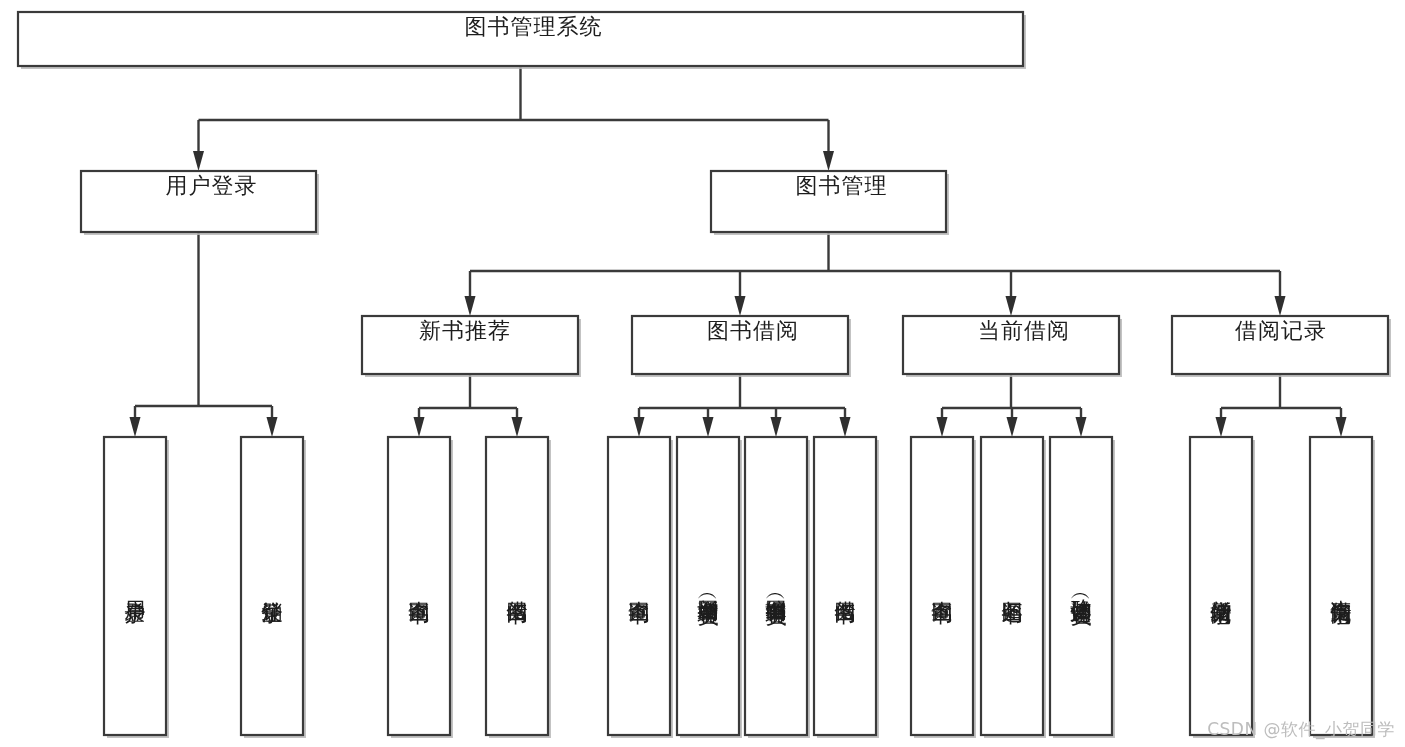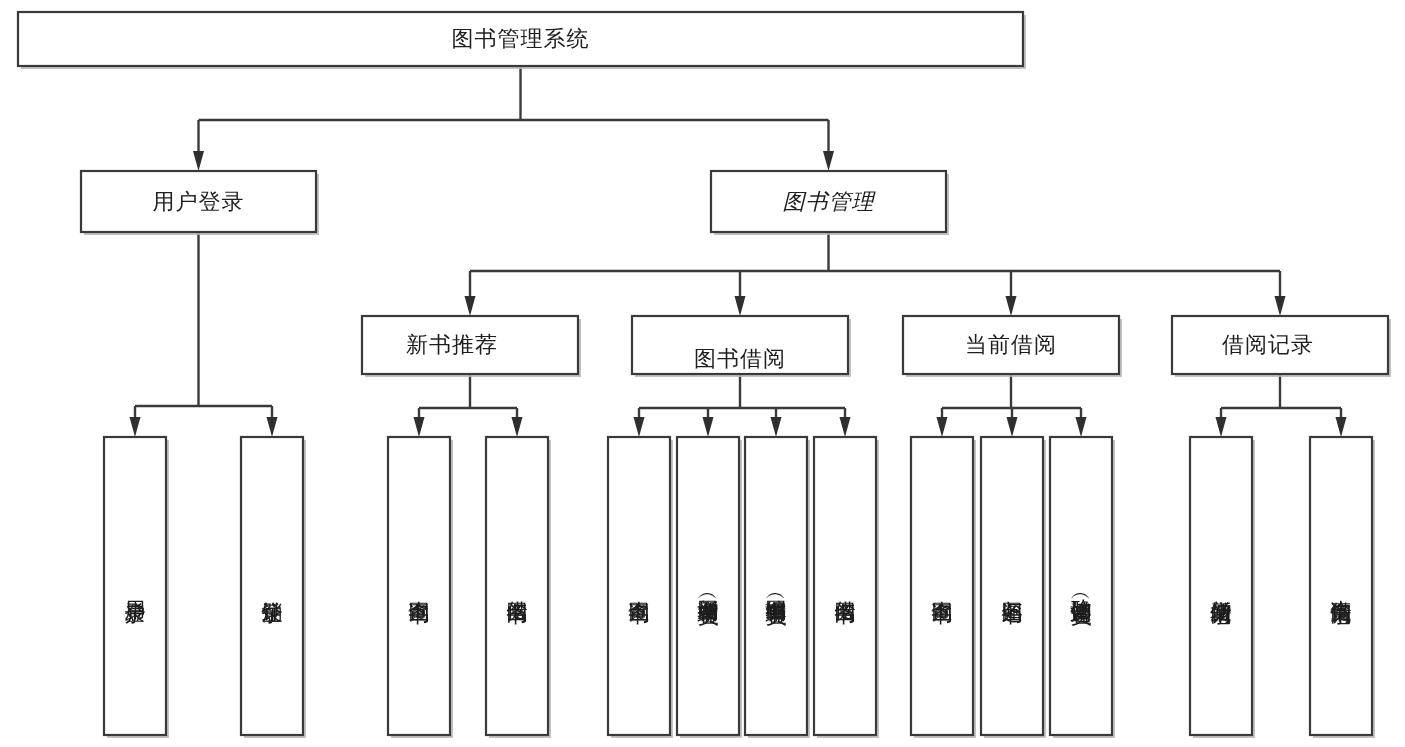--- a/index.html
+++ b/index.html
@@ -62,23 +62,23 @@
     font-family: "DejaVu Sans", "Liberation Sans", sans-serif;
     font-size: 21px;
     color: #1d1d1d;
     line-height: 1.05;
     white-space: nowrap;
     text-align: center;
   }
   .horiz-text-holder {
     position: absolute;
     display: flex;
-    align-items: center;
     justify-content: center;
     pointer-events: none;
+    padding-left: 13px;
   }
   .horiz-text {
     font-family: "DejaVu Sans", "Liberation Sans", sans-serif;
     font-size: 22px;
     color: #1d1d1d;
     letter-spacing: 1px;
     white-space: nowrap;
   }
   #watermark {
     position: absolute;
@@ -194,27 +194,27 @@
         <rect x="1310" y="437" width="62" height="298" class="node-box"></rect>
       </g>
   </svg>
   <div id="label-layer">
       <div class="horiz-text-holder" style="left: 18px; top: 12px; width: 1005px; height: 54px;">
         <span class="horiz-text">图书管理系统</span>
       </div>
       <div class="horiz-text-holder" style="left: 81px; top: 171px; width: 235px; height: 61px;">
         <span class="horiz-text">用户登录</span>
       </div>
-      <div class="horiz-text-holder" style="left: 711px; top: 171px; width: 235px; height: 61px; font-style: italic;">
+      <div class="horiz-text-holder" style="left: 711px; top: 171px; width: 235px; height: 61px;">
         <span class="horiz-text">图书管理</span>
       </div>
       <div class="horiz-text-holder" style="left: 362px; top: 316px; width: 180px; height: 58px;">
         <span class="horiz-text">新书推荐</span>
       </div>
-      <div class="horiz-text-holder" style="left: 632px; top: 336px; width: 216px; height: 46px;">
+      <div class="horiz-text-holder" style="left: 632px; top: 316px; width: 216px; height: 46px;">
         <span class="horiz-text">图书借阅</span>
       </div>
       <div class="horiz-text-holder" style="left: 903px; top: 316px; width: 216px; height: 58px; border-radius: 8px;">
         <span class="horiz-text">当前借阅</span>
       </div>
       <div class="horiz-text-holder" style="left: 1160px; top: 316px; width: 216px; height: 58px;">
         <span class="horiz-text">借阅记录</span>
       </div>
       <div class="vert-text-holder" style="left: 104px; top: 437px; width: 62px; height: 298px;">
         <span class="vert-text">用户登录</span>
@@ -249,13 +249,14 @@
       <div class="vert-text-holder" style="left: 1050px; top: 437px; width: 62px; height: 298px;">
         <span class="vert-text">确认归还（管理员）</span>
       </div>
       <div class="vert-text-holder" style="left: 1190px; top: 437px; width: 62px; height: 298px;">
         <span class="vert-text">新增借阅记录</span>
       </div>
       <div class="vert-text-holder" style="left: 1310px; top: 437px; width: 62px; height: 298px;">
         <span class="vert-text">查询借阅记录</span>
       </div>
     </div>
+  <div id="watermark">CSDN @软件_小贺同学</div>
 </div>
 
 </body></html>

